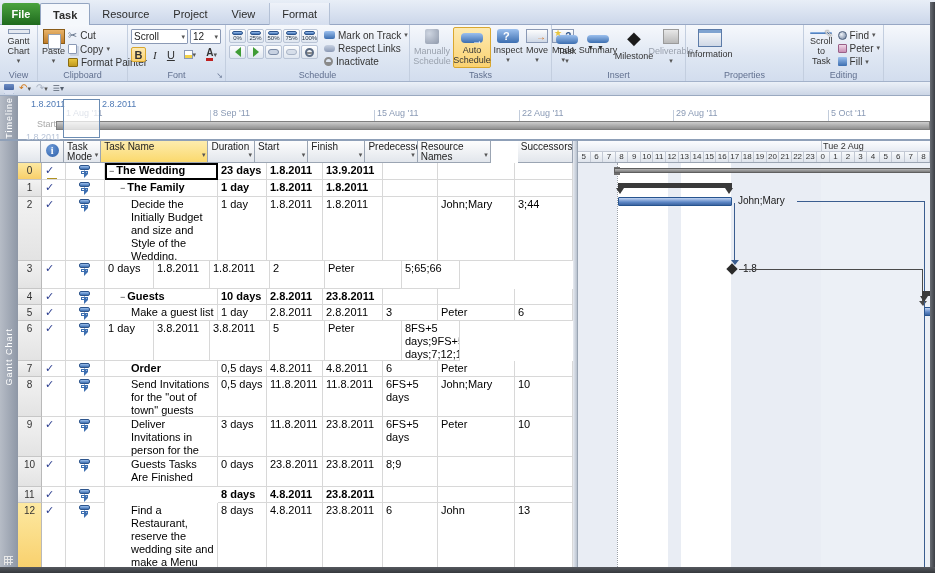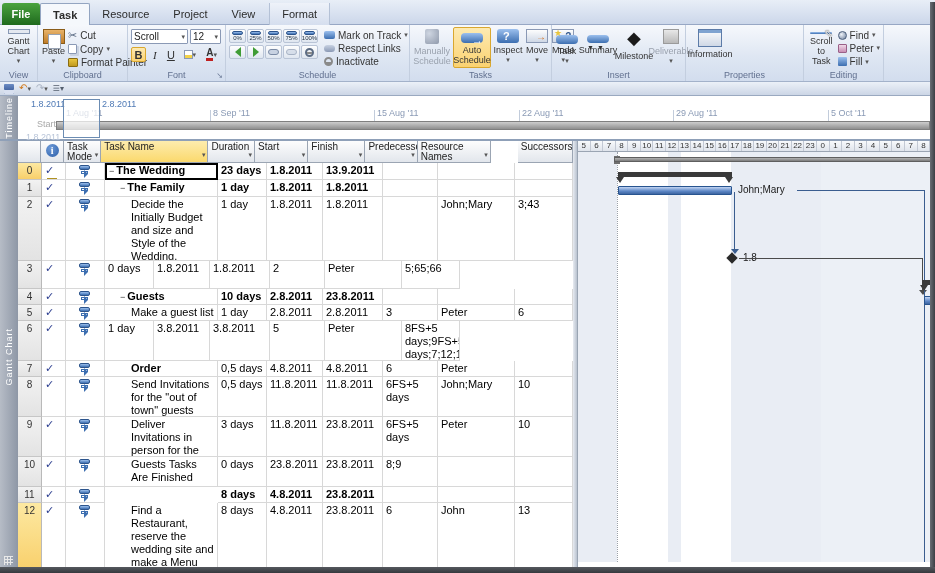--- a/index.html
+++ b/index.html
@@ -484,21 +484,21 @@
                 <span class="mbar"></span>
                 <span class="marr"></span>
               </span>
             </div>
             <div class="c" style="width: 113px; padding-left: 26px;"><span>Decide the Initially Budget and size and Style of the Wedding. Decide who pays for what</span></div>
             <div class="c" style="width: 49px;">1 day</div>
             <div class="c" style="width: 56px;">1.8.2011</div>
             <div class="c" style="width: 60px;">1.8.2011</div>
             <div class="c" style="width: 55px;"></div>
             <div class="c" style="width: 77px;">John;Mary</div>
-            <div class="c" style="width: 58px;">3;43</div>
+            <div class="c" style="width: 58px;">3;44</div>
           </div>
           <div class="trow" style="height: 28px;">
             <div class="cid" style="width: 24px;">3</div>
             <div class="c" style="width: 24px;"><span class="chk">✓</span></div>
             <div class="c" style="width: 39px;">
               <span class="mico" style="display:block">
                 <span class="mbar"></span>
                 <span class="marr"></span>
               </span>
             </div>
@@ -660,20 +660,24 @@
             <div class="c" style="width: 55px;">6</div>
             <div class="c" style="width: 77px;">John</div>
             <div class="c" style="width: 58px;">13</div>
           </div>
         </div>
     </div>
 
     <div class="splitter"></div>
 
     <div class="chart">
+      <div class="tier1">
+        <span class="daytick"></span>
+        <span class="daylab">Tue 2 Aug</span>
+      </div>
       <div class="tier2" id="tier2">
           <div class="hcell2">5</div>
           <div class="hcell2">6</div>
           <div class="hcell2">7</div>
           <div class="hcell2">8</div>
           <div class="hcell2">9</div>
           <div class="hcell2">10</div>
           <div class="hcell2">11</div>
           <div class="hcell2">12</div>
           <div class="hcell2">13</div>

